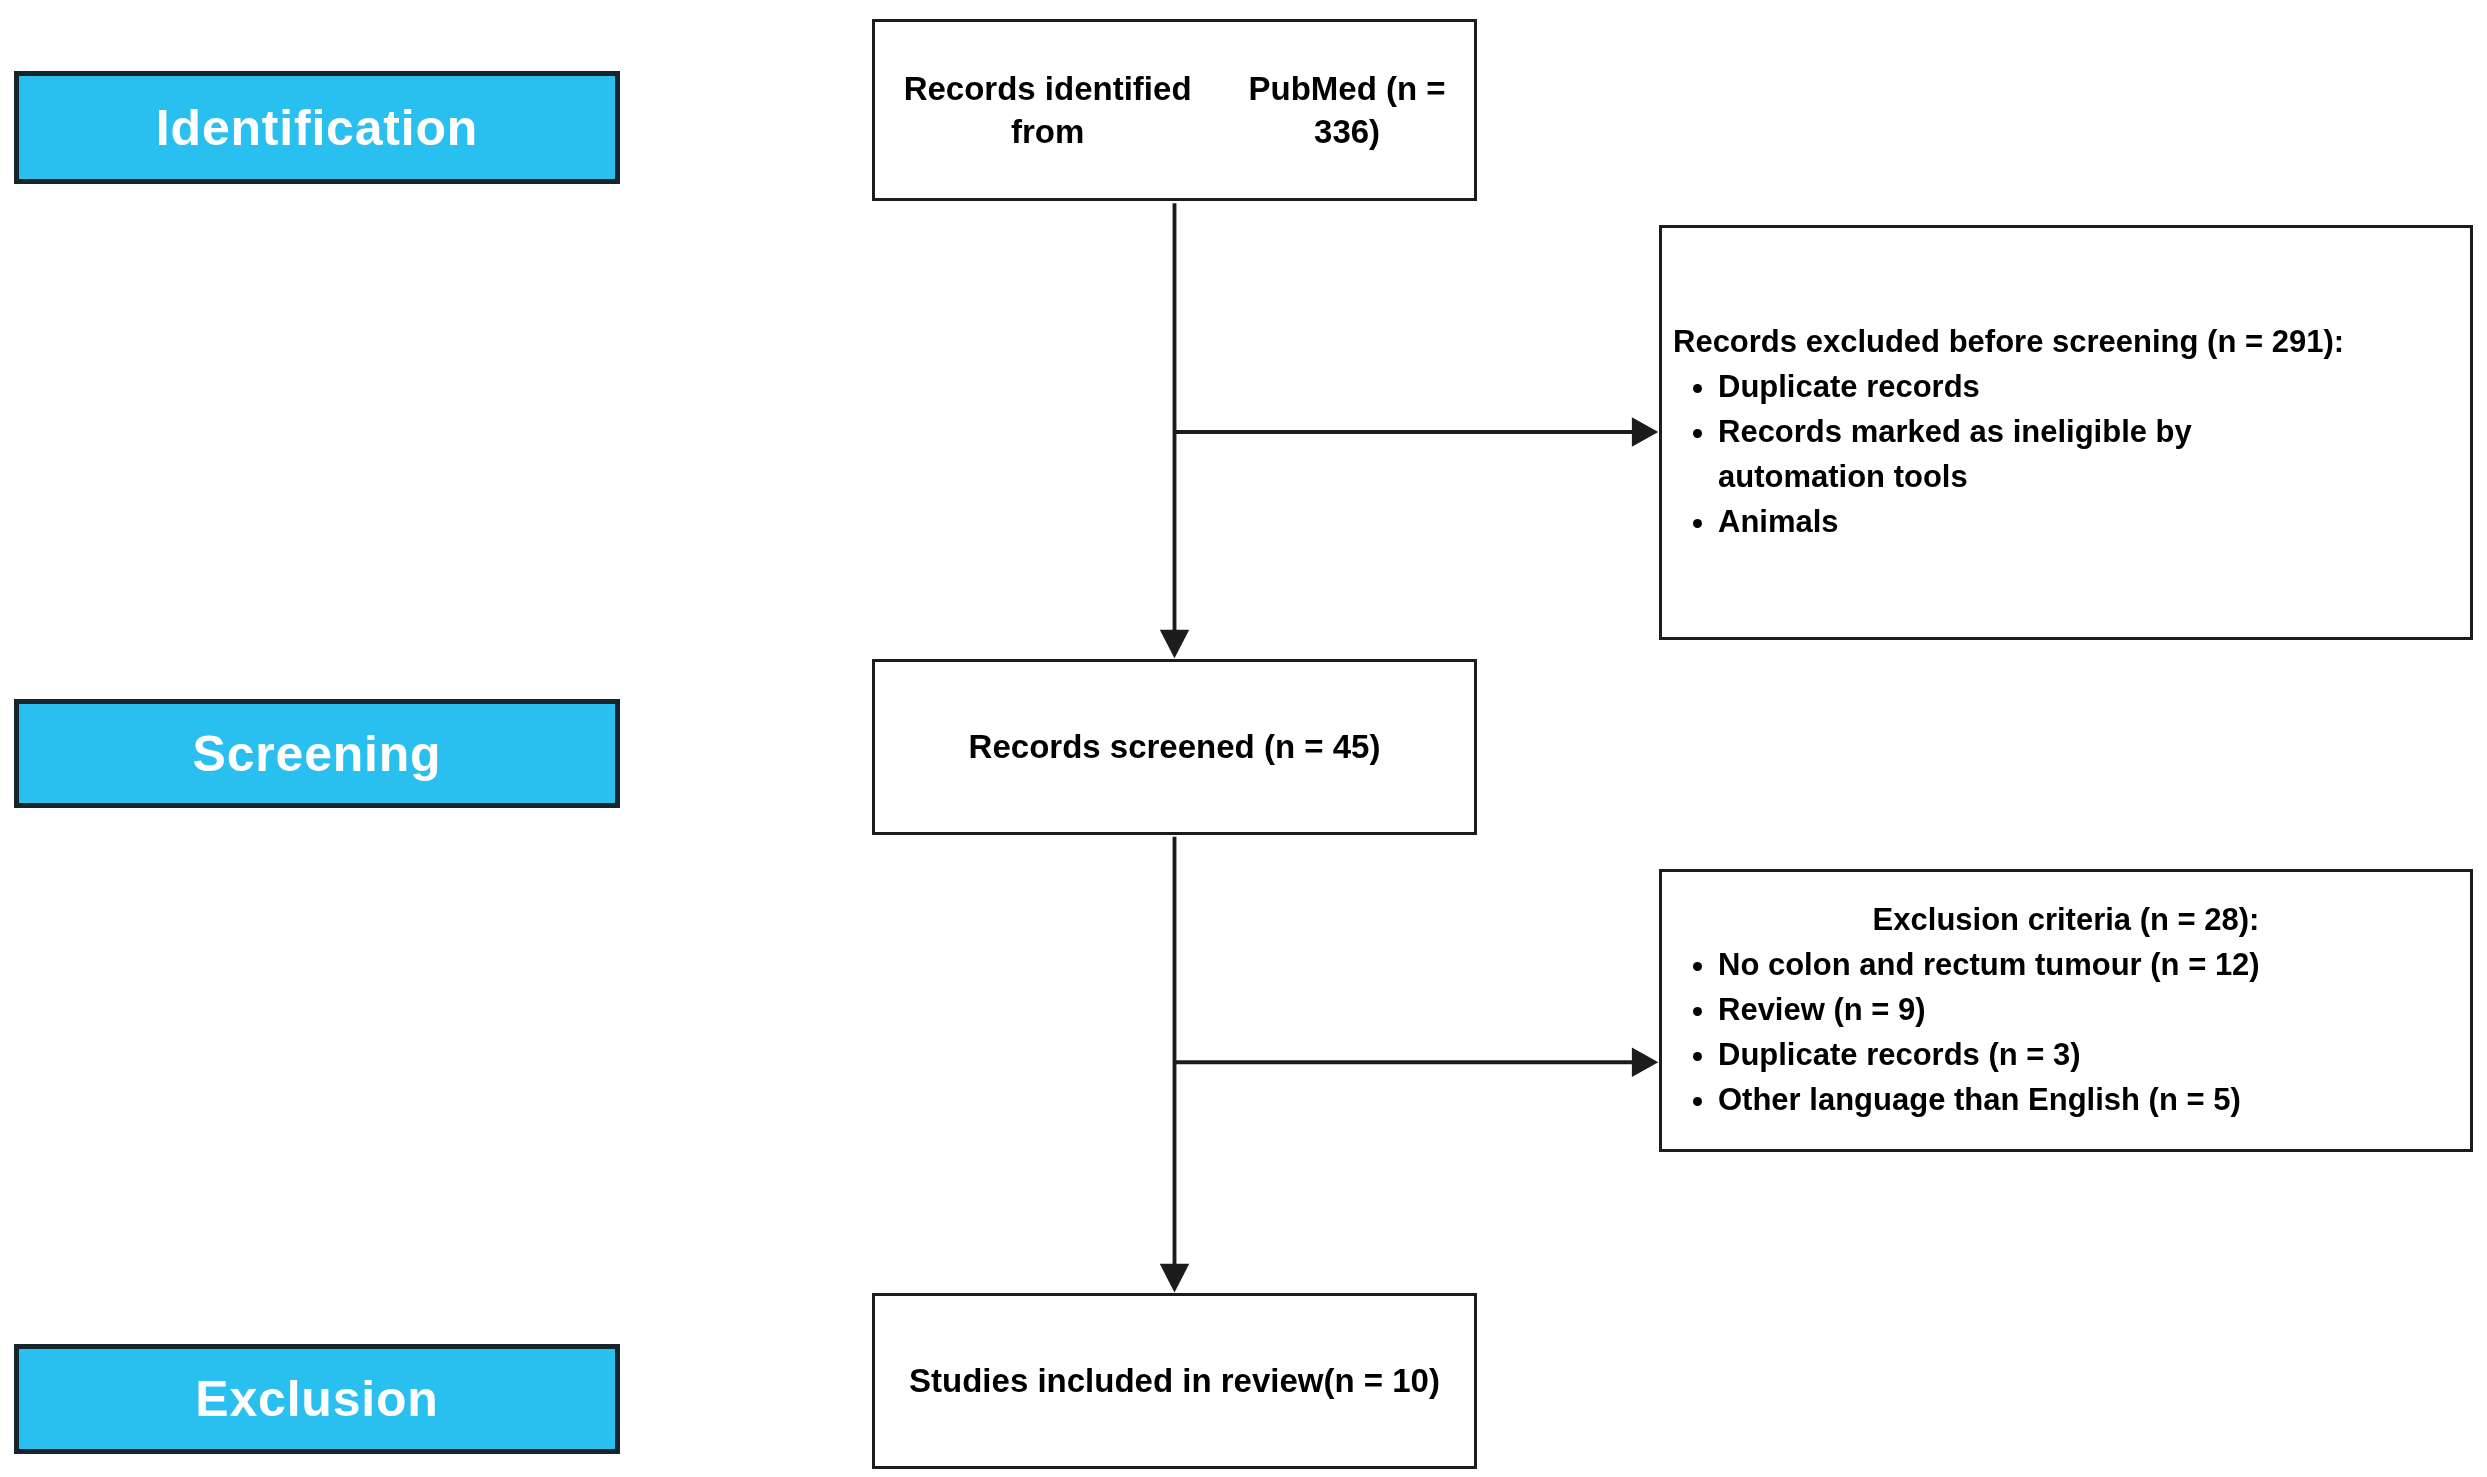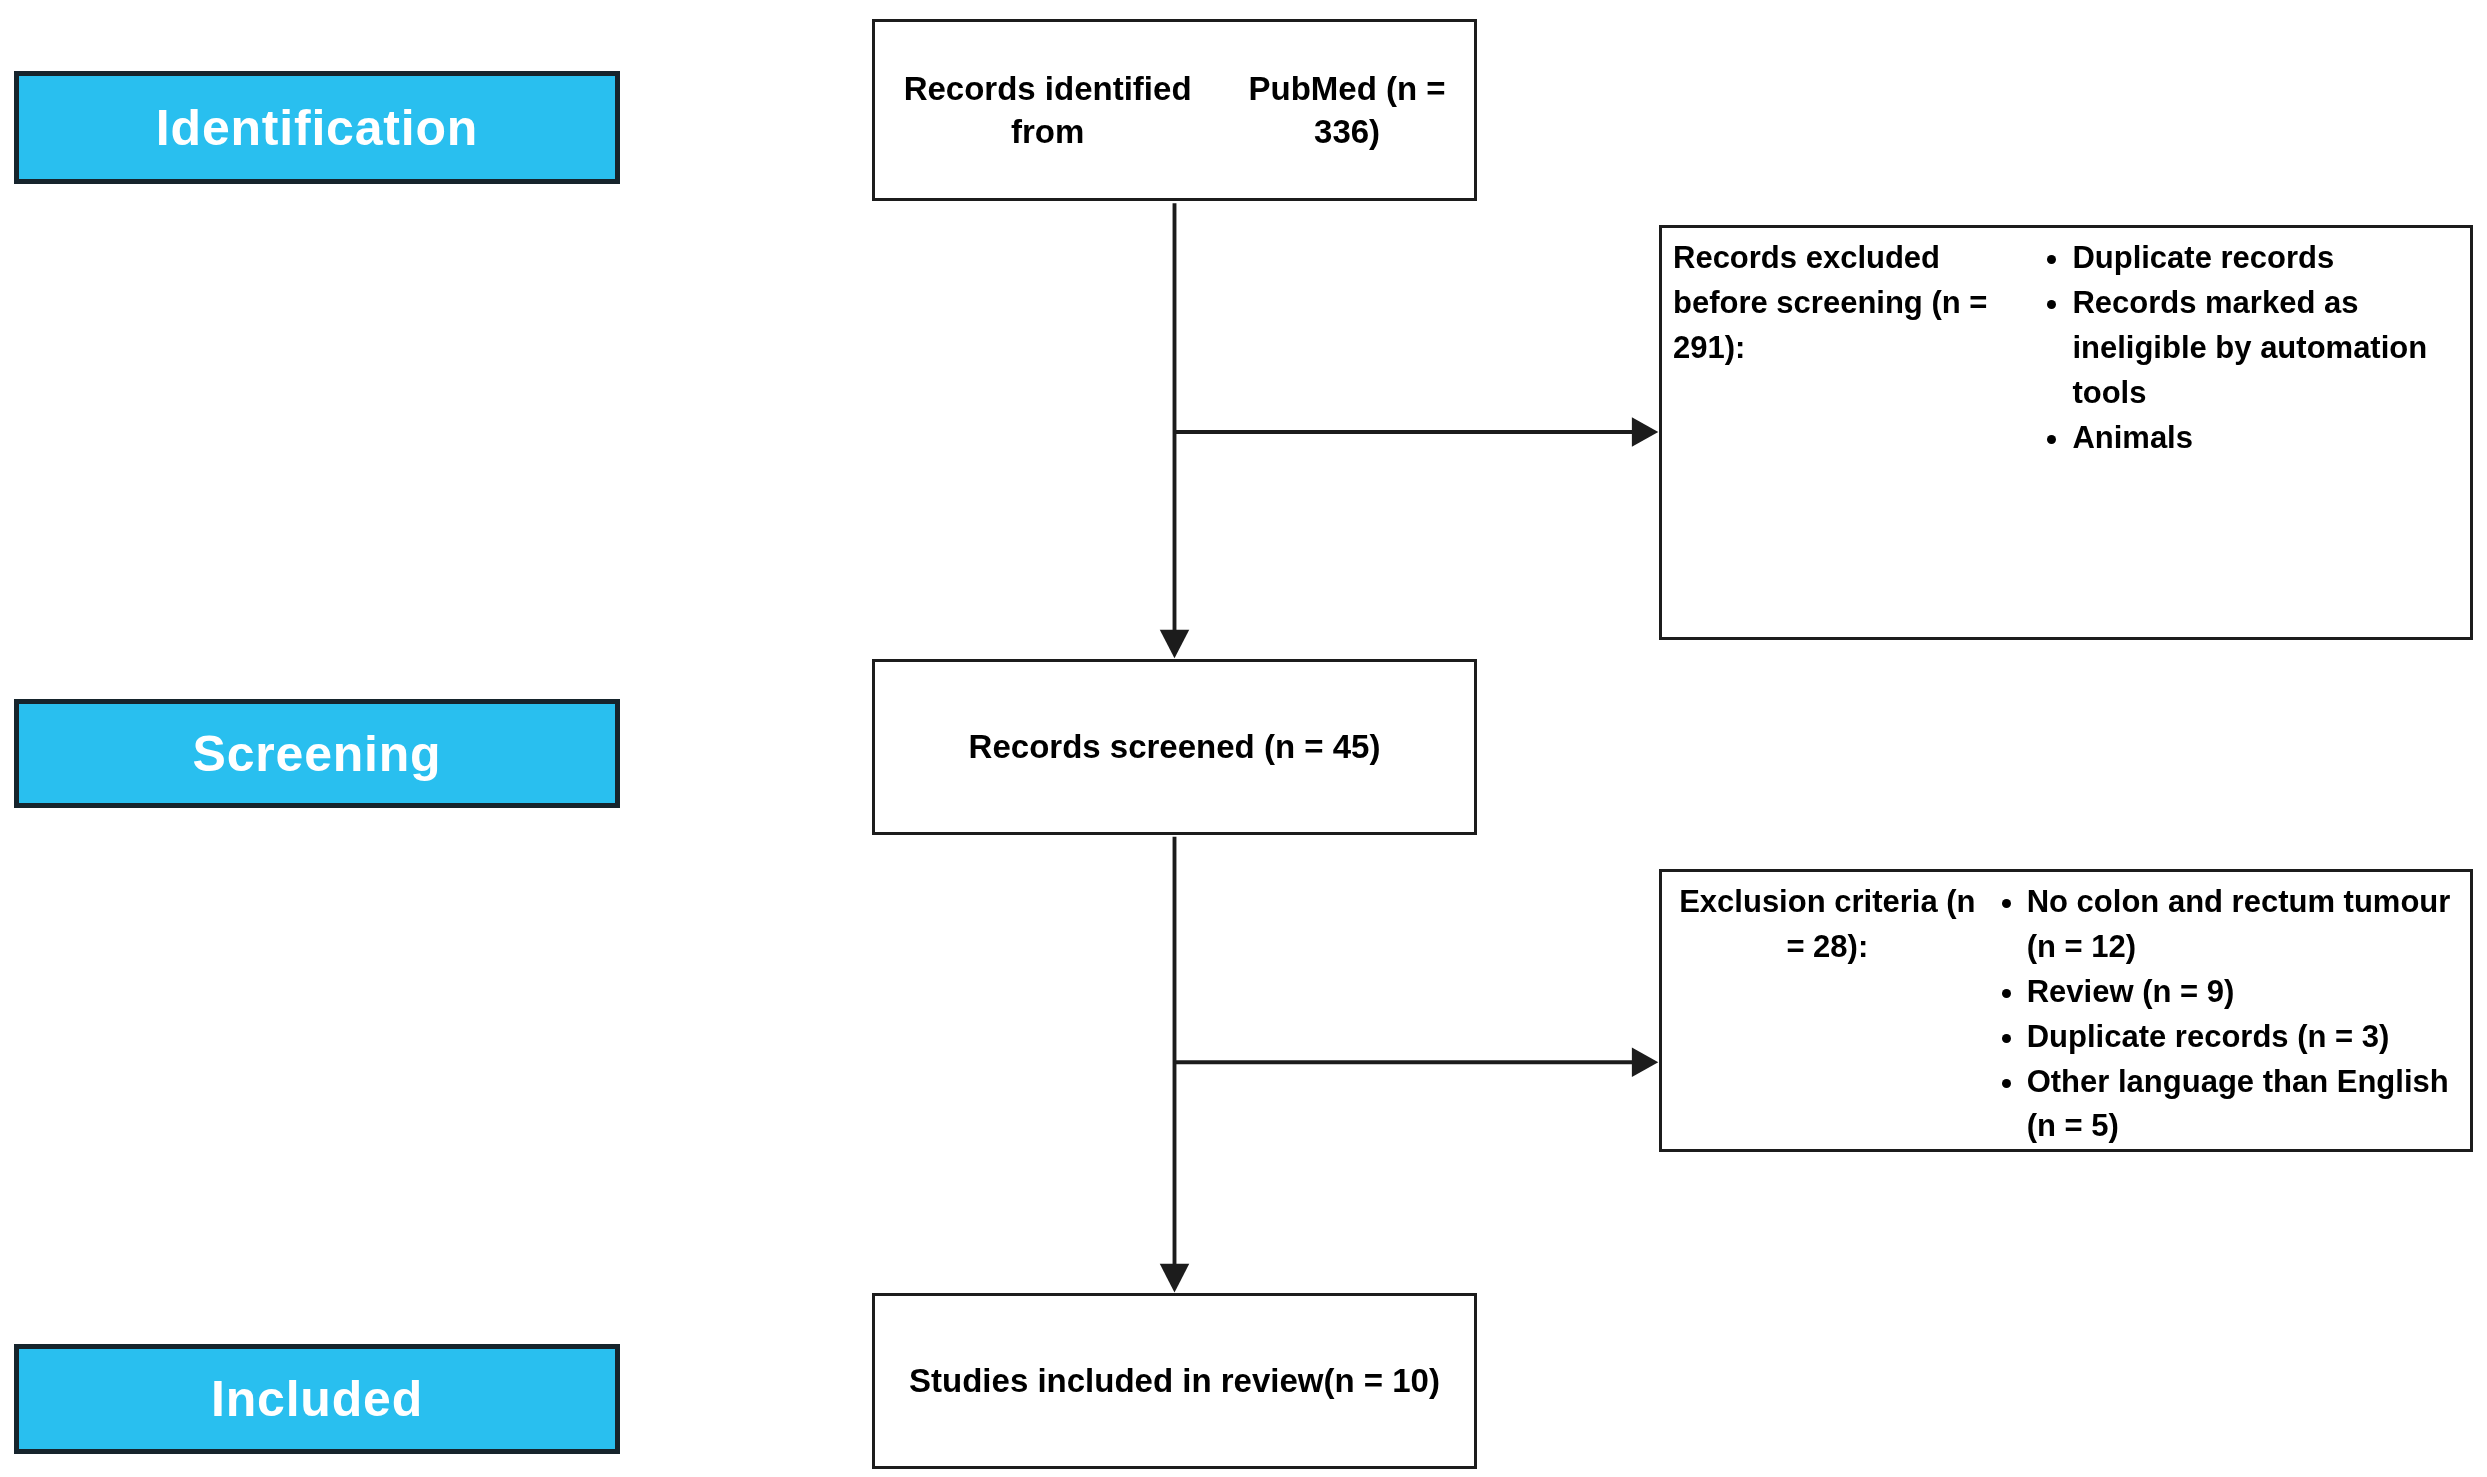--- a/index.html
+++ b/index.html
@@ -67,21 +67,21 @@
 
   
   .exclbox{
     position:absolute;
     left:1659px;
     width:814px;
     background:var(--background);
     border:3.9px solid var(--box-border);
     box-sizing:border-box;
     display:flex;
-    flex-direction:row;
+    flex-direction:column;
     justify-content:center;
     font-size:31px;
     line-height:1.45;
     padding:7.8px 11px;
   }
   #exclbox-1{top:225px;height:415px;}
   #exclbox-2{top:869px;height:283px;}
   .excl-title-left{text-align:left;}
   .excl-title-center{text-align:center;}
   .exclbox ul{
@@ -107,21 +107,21 @@
 
 <div id="canvas">
 
   <div class="stage" id="stage-identification">
     <span>Identification</span>
   </div>
   <div class="stage" id="stage-screening">
     <span>Screening</span>
   </div>
   <div class="stage" id="stage-included">
-    <span>Included</span>
+    <span>Exclusion</span>
   </div>
 
   <div class="flowbox" id="flowbox-1">
     <div>Records identified from</div>
     <div>PubMed (n = 336)</div>
   </div>
   <div class="flowbox" id="flowbox-2">
     <div>Records screened (n = 45)</div>
   </div>
   <div class="flowbox" id="flowbox-3">

